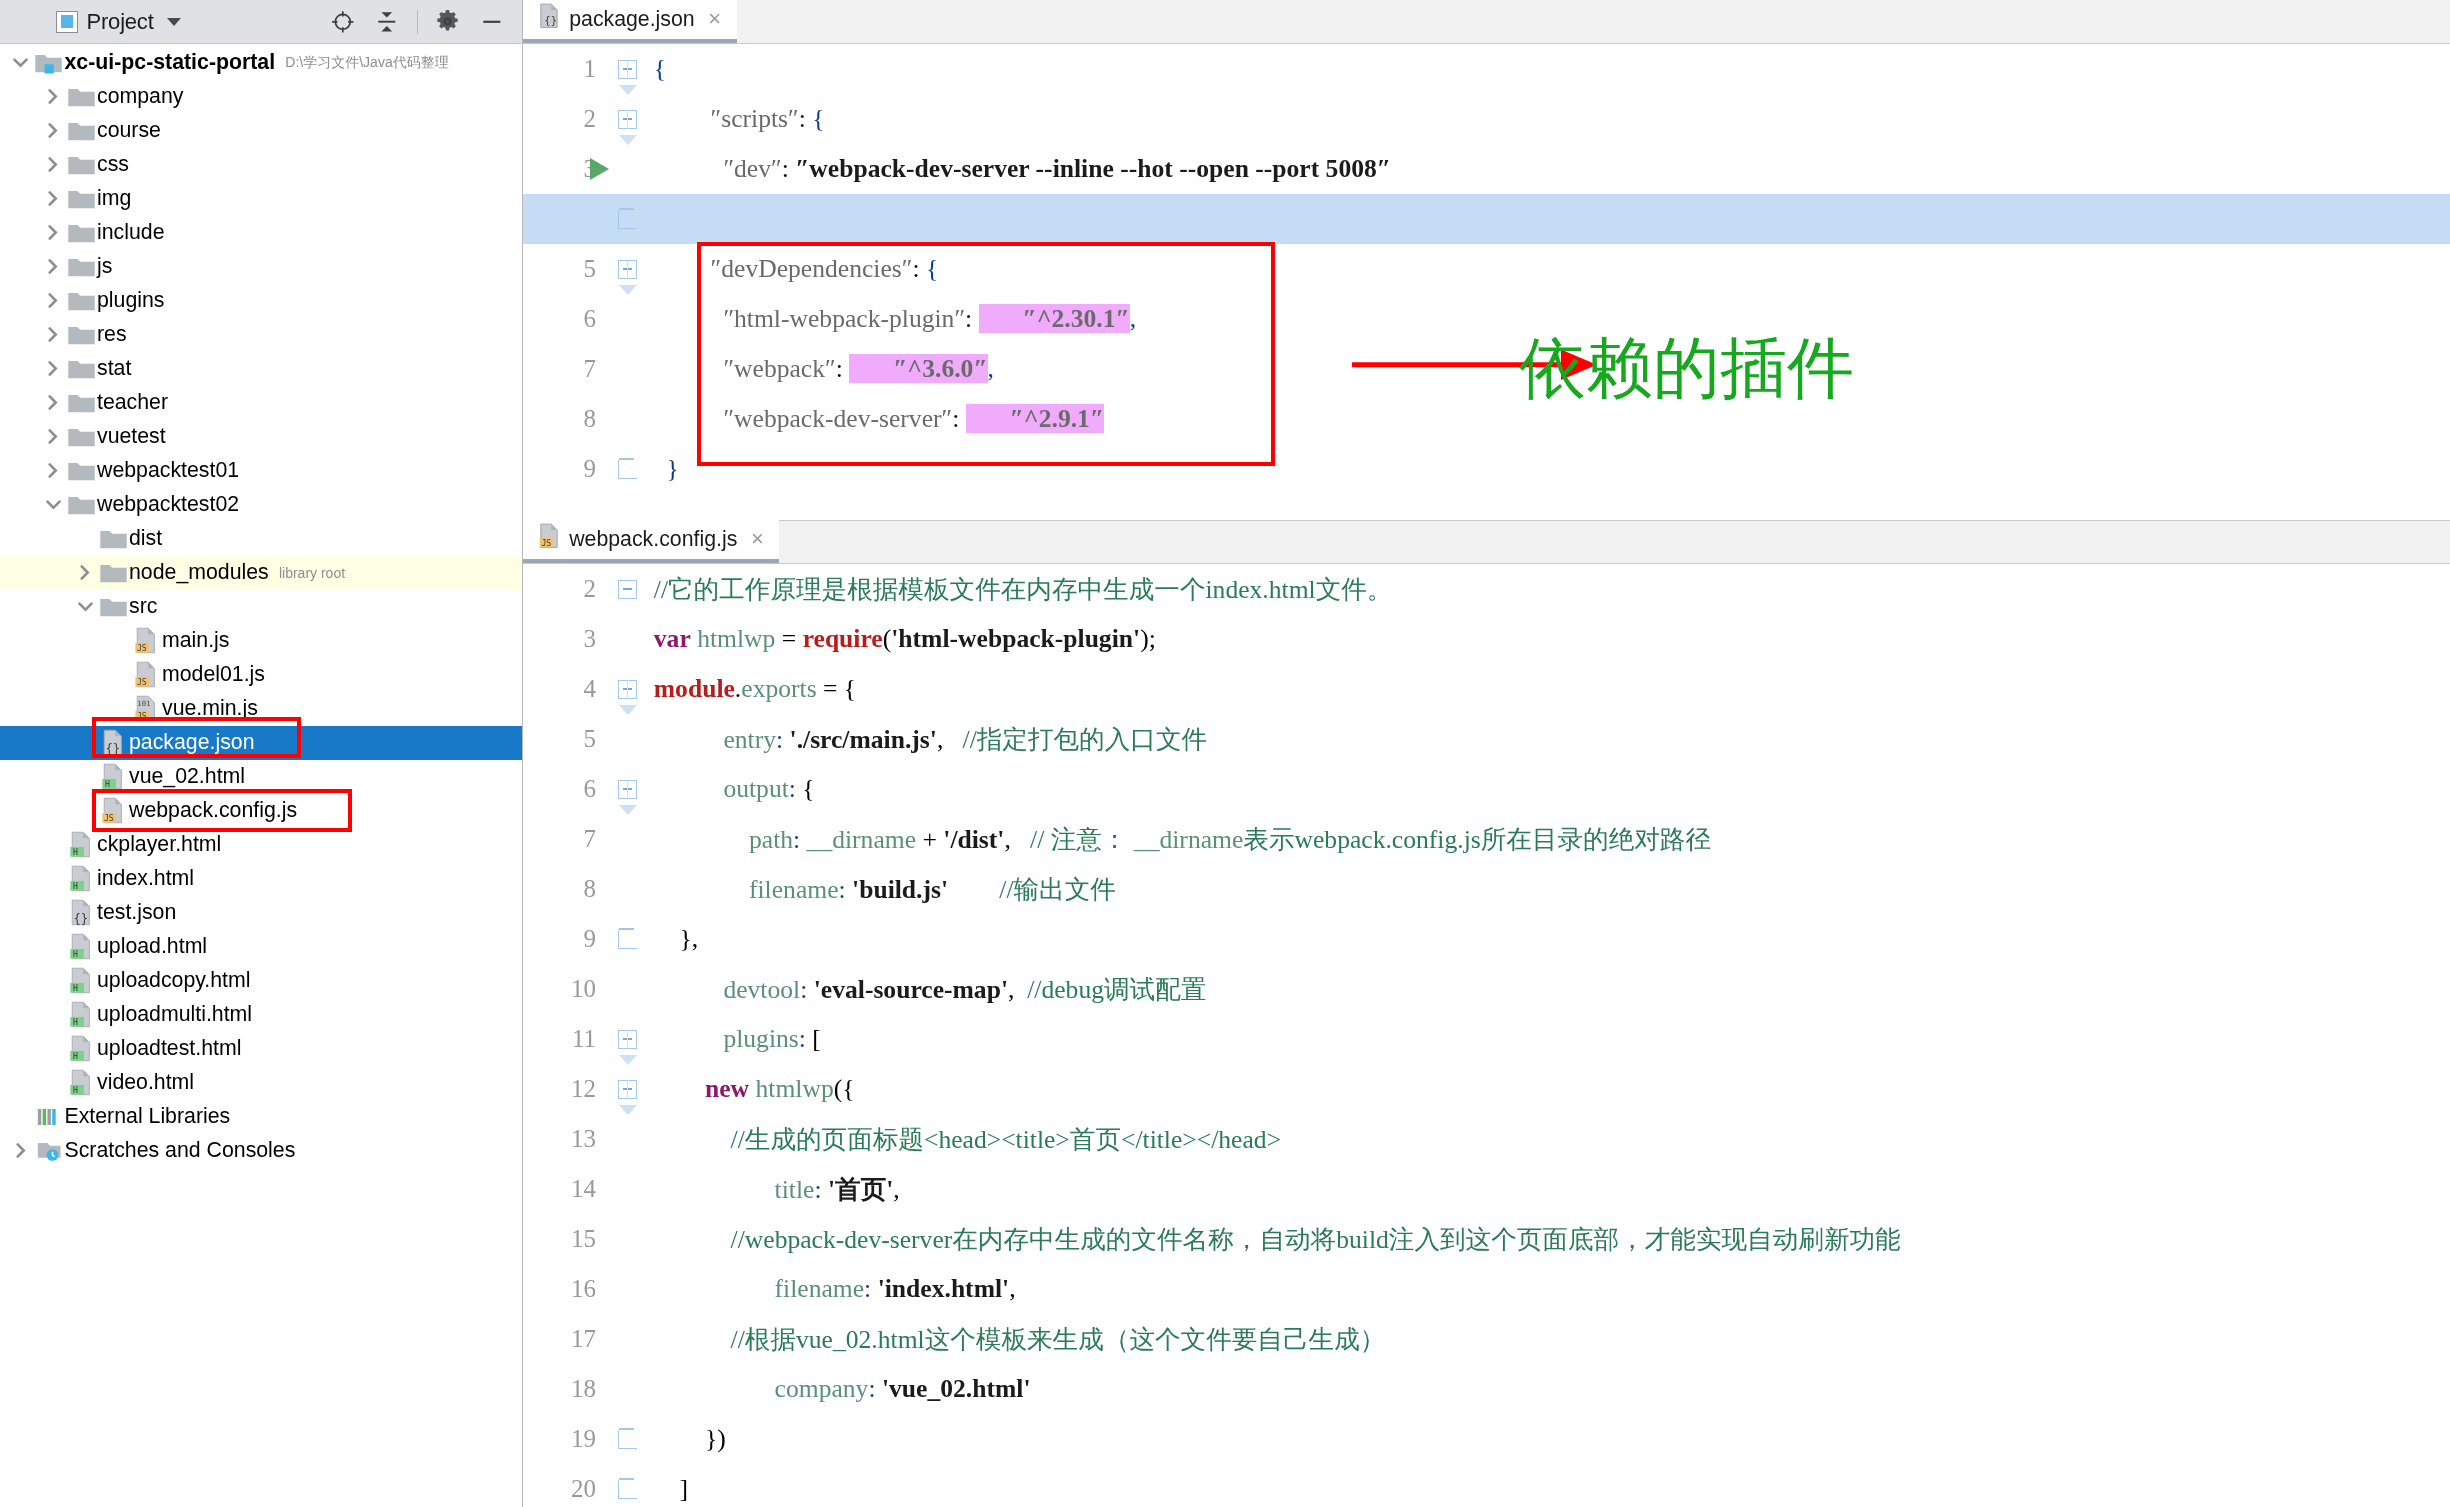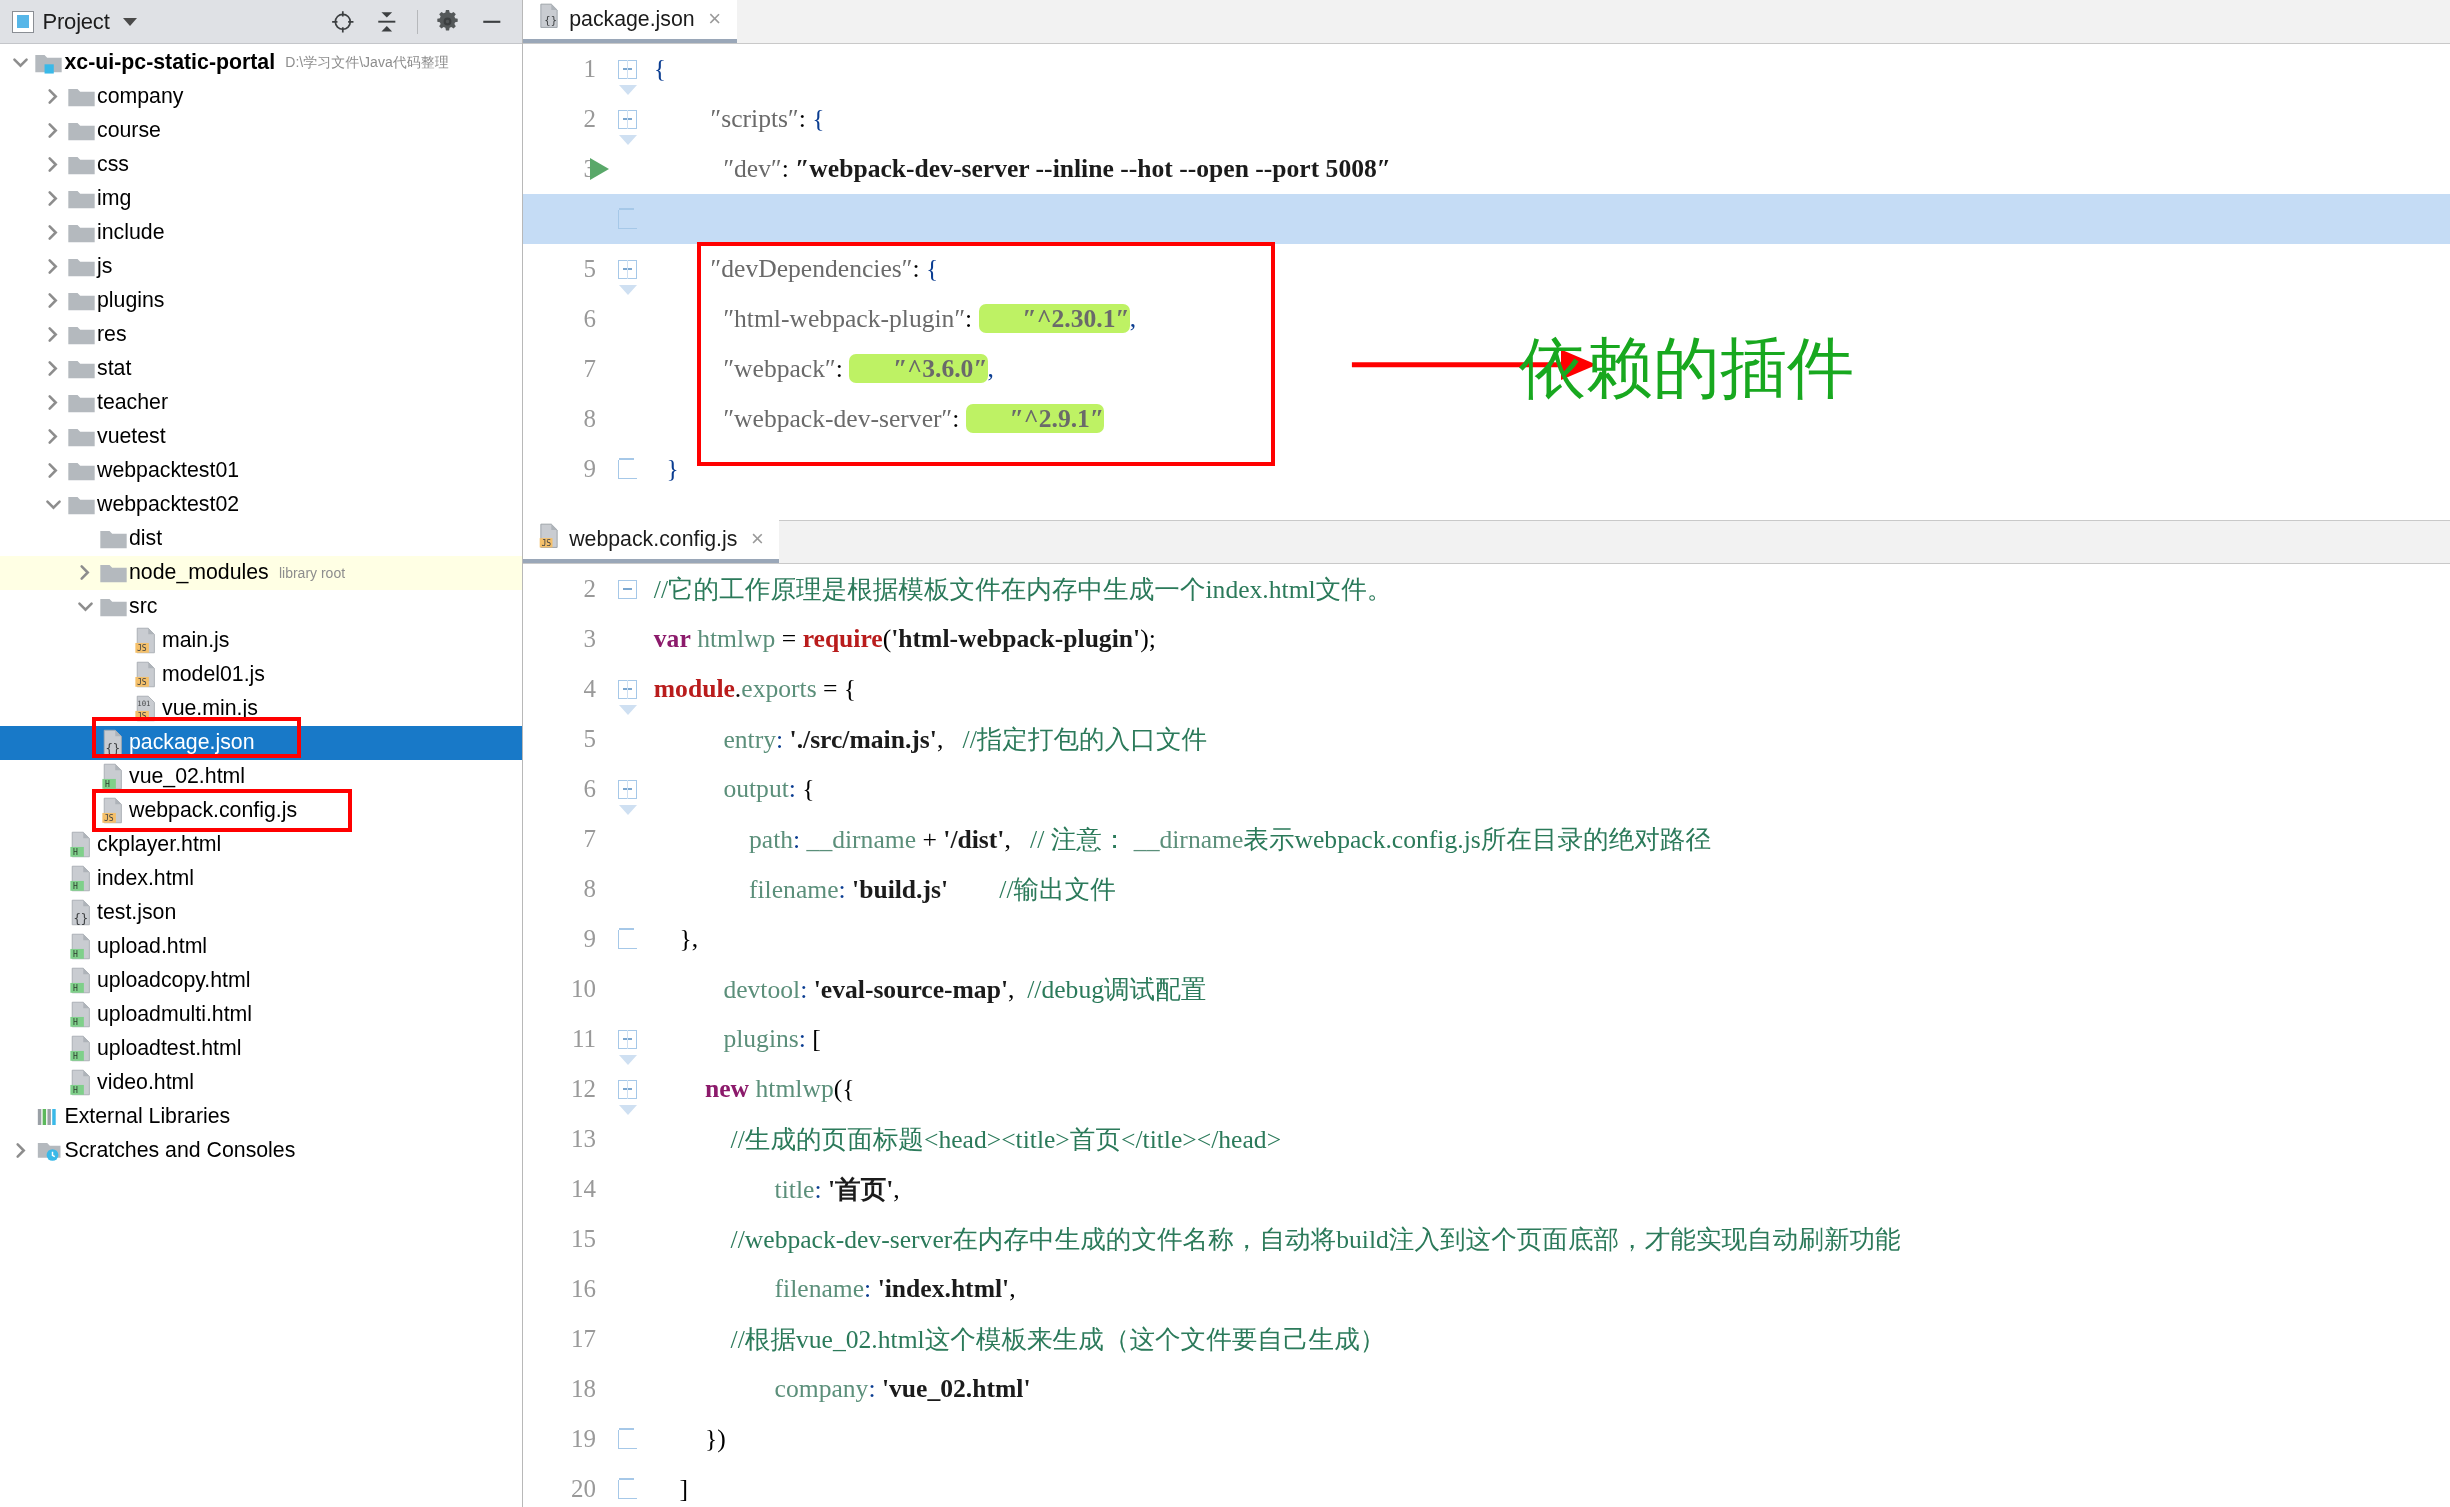--- a/index.html
+++ b/index.html
@@ -29,21 +29,21 @@
   }
   .panel-header {
     height: 44px;
     background: #dfe1e5;
     display: flex;
     align-items: center;
     padding: 0 12px;
     border-bottom: 0.9px solid #c4c6ca;
     flex: 0 0 44px;
   }
-  .panel-title-box { display: flex; align-items: center; gap: 8.5px; }
+  .panel-title-box { display: flex; align-items: center; gap: 8.5px; margin-left: 44px; }
   .panel-icon {
     width: 22px; height: 22px;
     border: 1.7px solid #8a8e94;
     background: #ffffff;
     display: flex; align-items: center; justify-content: center;
   }
   .panel-icon i {
     display: block;
     width: 12.8px; height: 12.8px;
     background: #56b6e8;
@@ -218,21 +218,21 @@
   .cur-line { position: absolute; left: 0; right: 0; height: 50px; background: #c5dcf5; }
 
   
   .s-key     { color: #6a6a6a; margin-left: 44px; }
   .s-str     { color: #1b1b1b; font-weight: bold; }
   .s-punc    { color: #0b3d91; }
   .s-cmt     { color: #2b7a5a; }
   .s-kw      { color: #8c1a6b; font-weight: bold; }
   .s-id      { color: #5b8f7a; }
   .s-plain   { color: #b91c1c; font-weight: bold; }
-  .hl-ver    { background: #bef264; border-radius: 7px; }
+  .hl-ver    { background: #f0abfc; }
 
   
   .annot-rect {
     position: absolute;
     border: 4.3px solid #ff0000;
     pointer-events: none;
   }
   .annot-arrow { position: absolute; pointer-events: none; }
   .annot-text {
     position: absolute;

